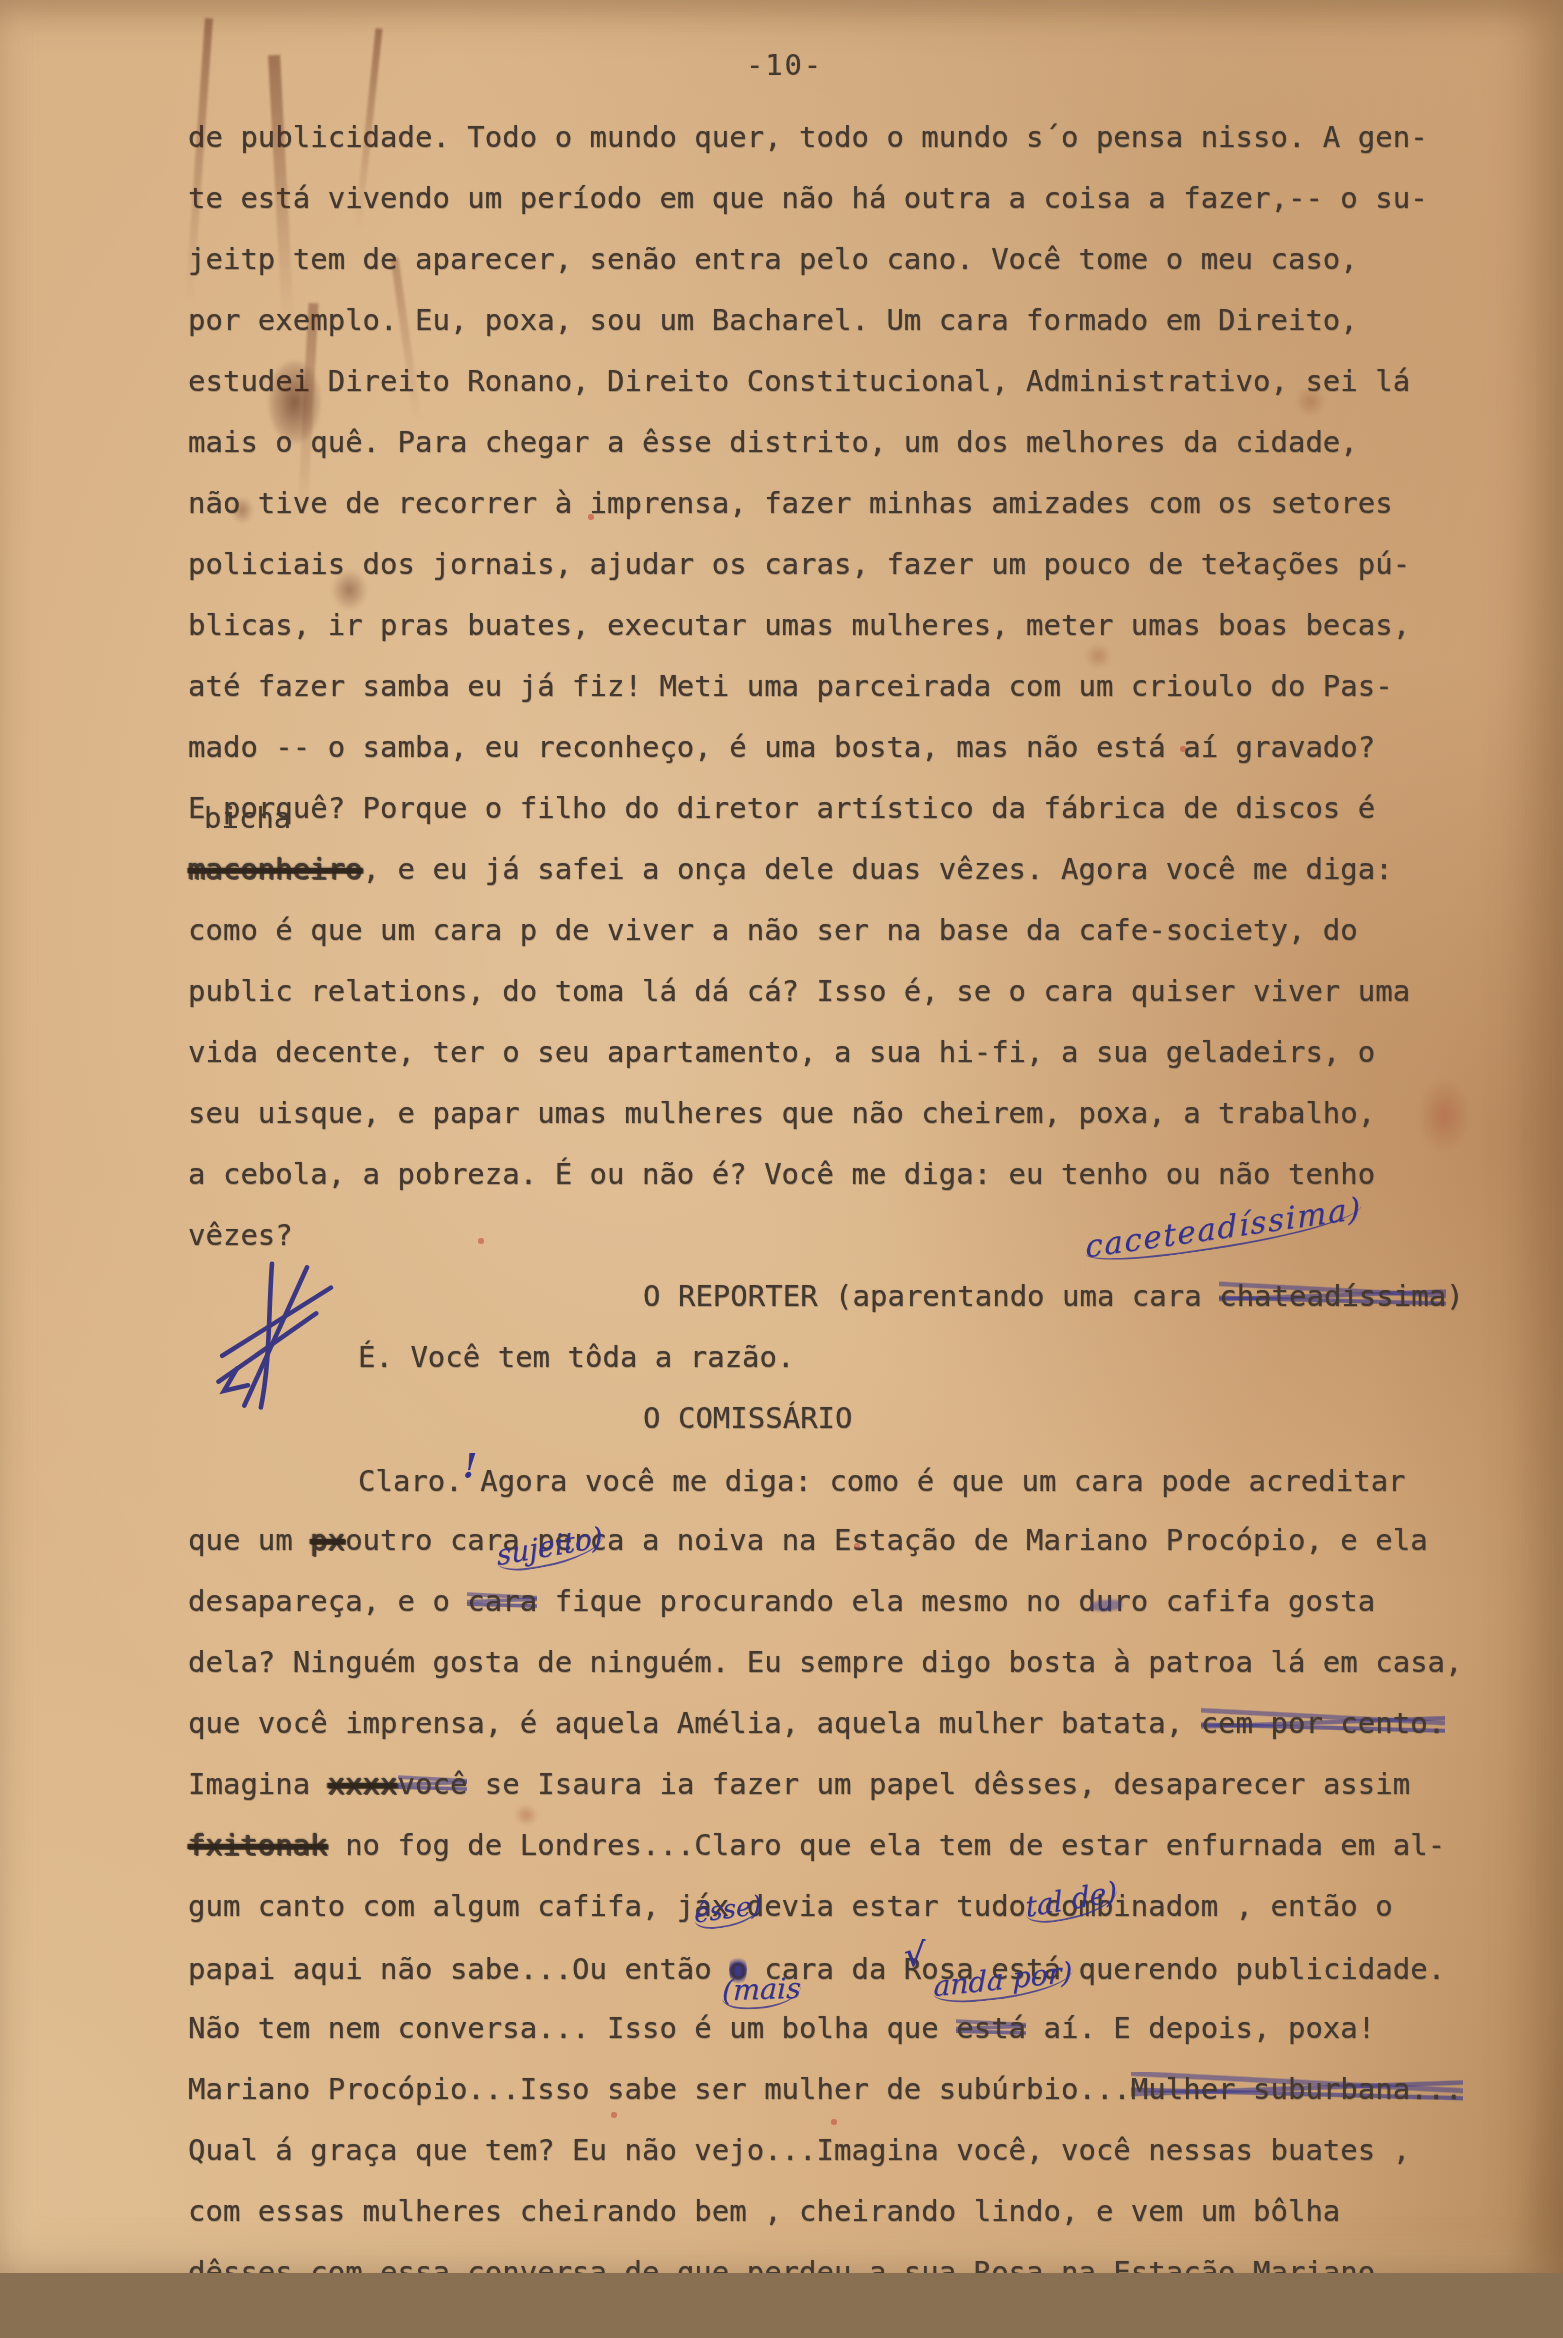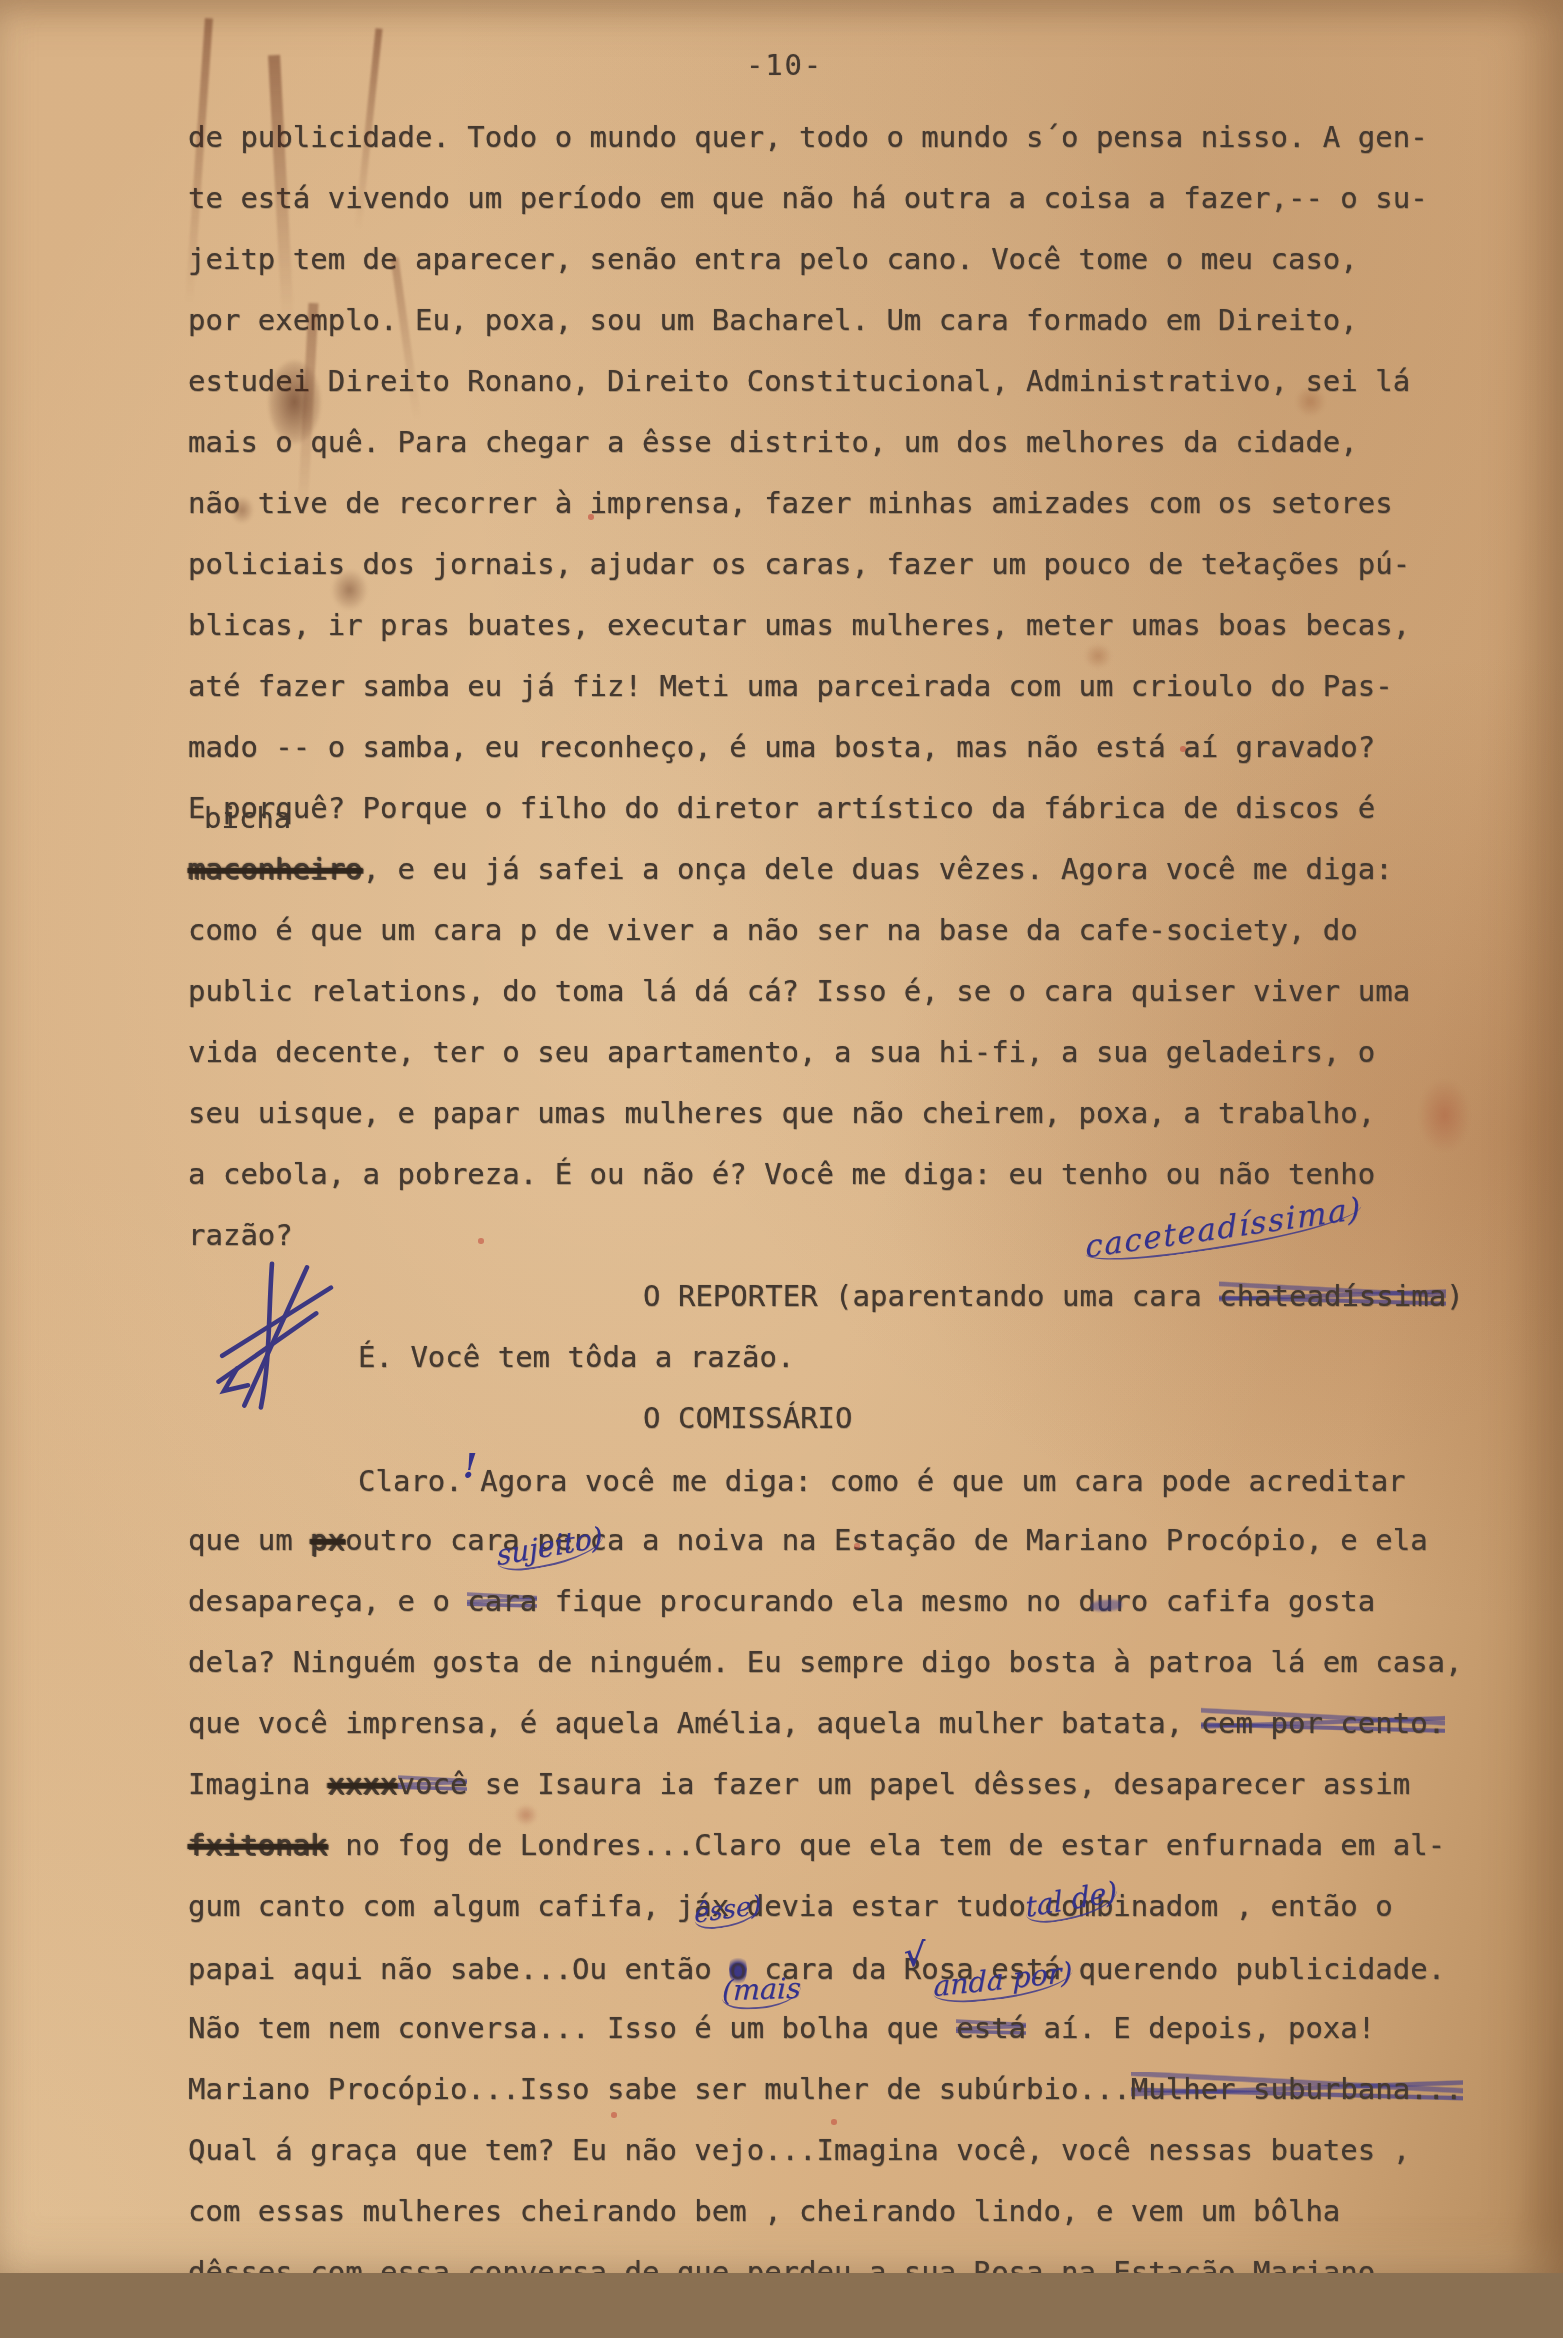--- a/index.html
+++ b/index.html
@@ -109,21 +109,21 @@
       <p class="tl"><span class="seg-n">blicas, ir pras buates, executar umas mulheres, meter umas boas becas,</span></p>
       <p class="tl"><span class="seg-n">até fazer samba eu já fiz! Meti uma parceirada com um crioulo do Pas-</span></p>
       <p class="tl"><span class="seg-n">mado -- o samba, eu reconheço, é uma bosta, mas não está aí gravado?</span></p>
       <p class="tl"><span class="seg-n">E porquê? Porque o filho do diretor artístico da fábrica de discos é</span></p>
       <p class="tl"><span class="seg-x">maconheiro</span><span class="seg-n">, e eu já safei a onça dele duas vêzes. Agora você me diga:</span></p>
       <p class="tl"><span class="seg-n">como é que um cara p de viver a não ser na base da cafe-society, do</span></p>
       <p class="tl"><span class="seg-n">public relations, do toma lá dá cá? Isso é, se o cara quiser viver uma</span></p>
       <p class="tl"><span class="seg-n">vida decente, ter o seu apartamento, a sua hi-fi, a sua geladeirs, o</span></p>
       <p class="tl"><span class="seg-n">seu uisque, e papar umas mulheres que não cheirem, poxa, a trabalho,</span></p>
       <p class="tl"><span class="seg-n">a cebola, a pobreza. É ou não é? Você me diga: eu tenho ou não tenho</span></p>
-      <p class="tl"><span class="seg-n">razão?</span></p>
+      <p class="tl"><span class="seg-n">vêzes?</span></p>
       <p class="tl ind-speaker"><span class="seg-n">O REPORTER (aparentando uma cara </span><span class="seg-ink">chateadíssima</span><span class="seg-n">)</span></p>
       <p class="tl ind-dialog"><span class="seg-n">É. Você tem tôda a razão.</span></p>
       <p class="tl ind-speaker"><span class="seg-n">O COMISSÁRIO</span></p>
       <p class="tl ind-dialog"><span class="seg-n">Claro.</span><span class="seg-hand">!</span><span class="seg-n"> Agora você me diga: como é que um cara pode acreditar</span></p>
       <p class="tl"><span class="seg-n">que um </span><span class="seg-x">px</span><span class="seg-n">outro cara perca a noiva na Estação de Mariano Procópio, e ela</span></p>
       <p class="tl"><span class="seg-n">desapareça, e o </span><span class="seg-ink">cara</span><span class="seg-n"> fique procurando ela mesmo no duro cafifa gosta</span></p>
       <p class="tl"><span class="seg-n">dela? Ninguém gosta de ninguém. Eu sempre digo bosta à patroa lá em casa,</span></p>
       <p class="tl"><span class="seg-n">que você imprensa, é aquela Amélia, aquela mulher batata, </span><span class="seg-ink">cem por cento.</span></p>
       <p class="tl"><span class="seg-n">Imagina </span><span class="seg-x">xxxx</span><span class="seg-ink">você</span><span class="seg-n"> se Isaura ia fazer um papel dêsses, desaparecer assim</span></p>
       <p class="tl"><span class="seg-x">fxitonak</span><span class="seg-n"> no fog de Londres...Claro que ela tem de estar enfurnada em al-</span></p>

